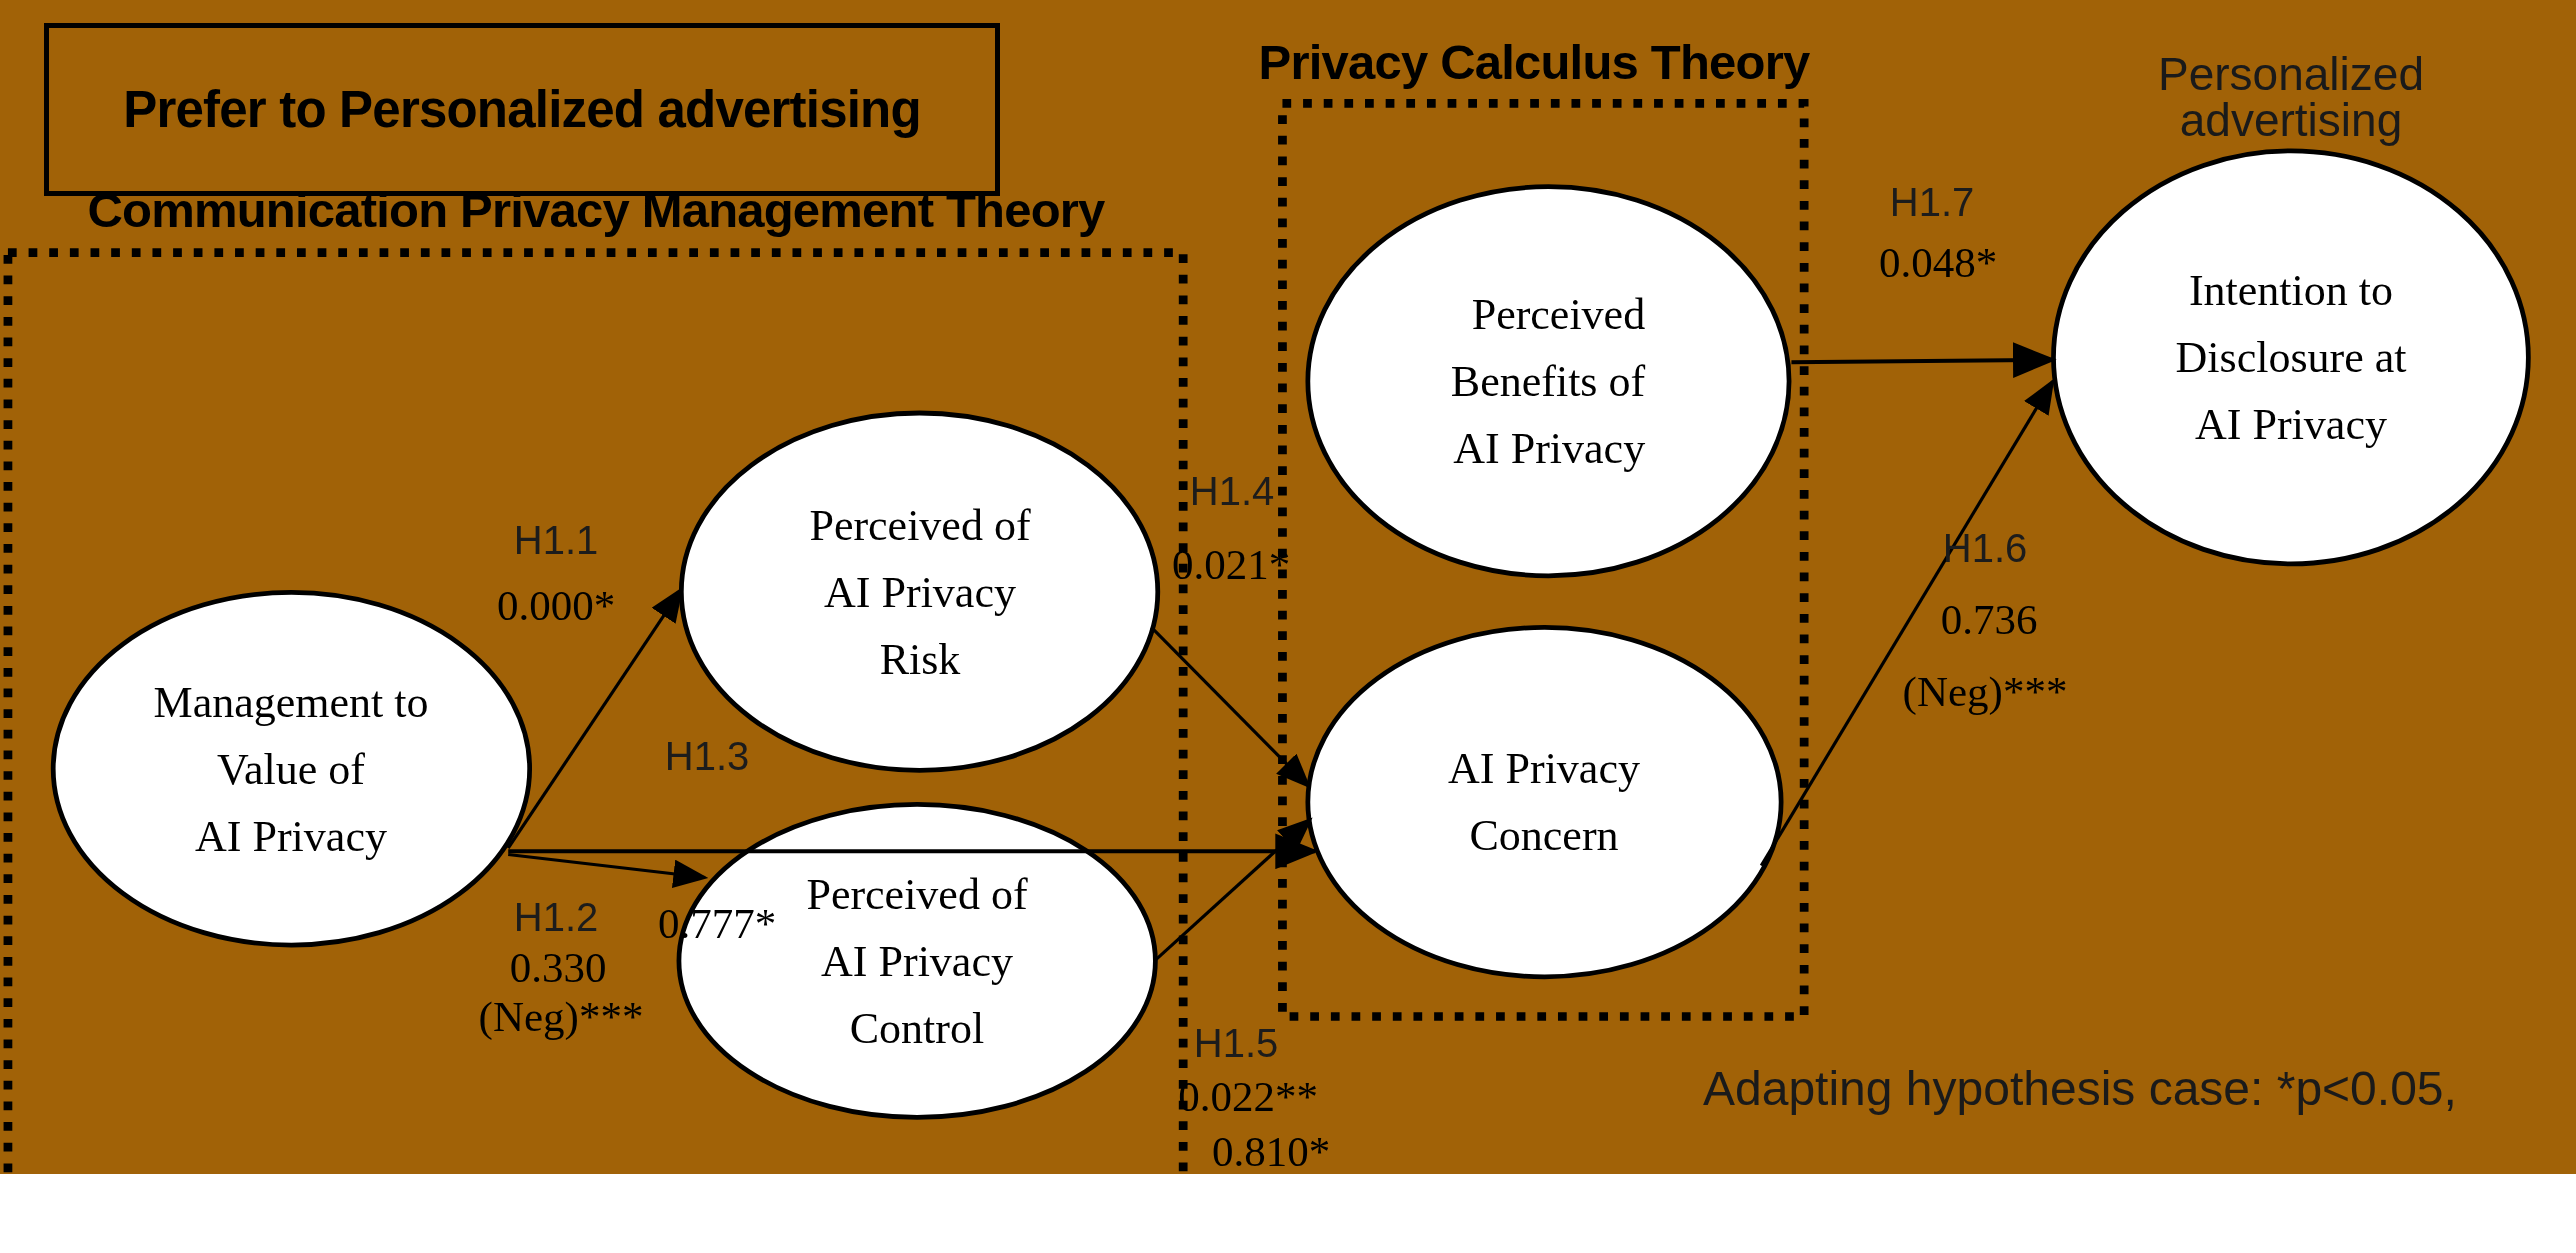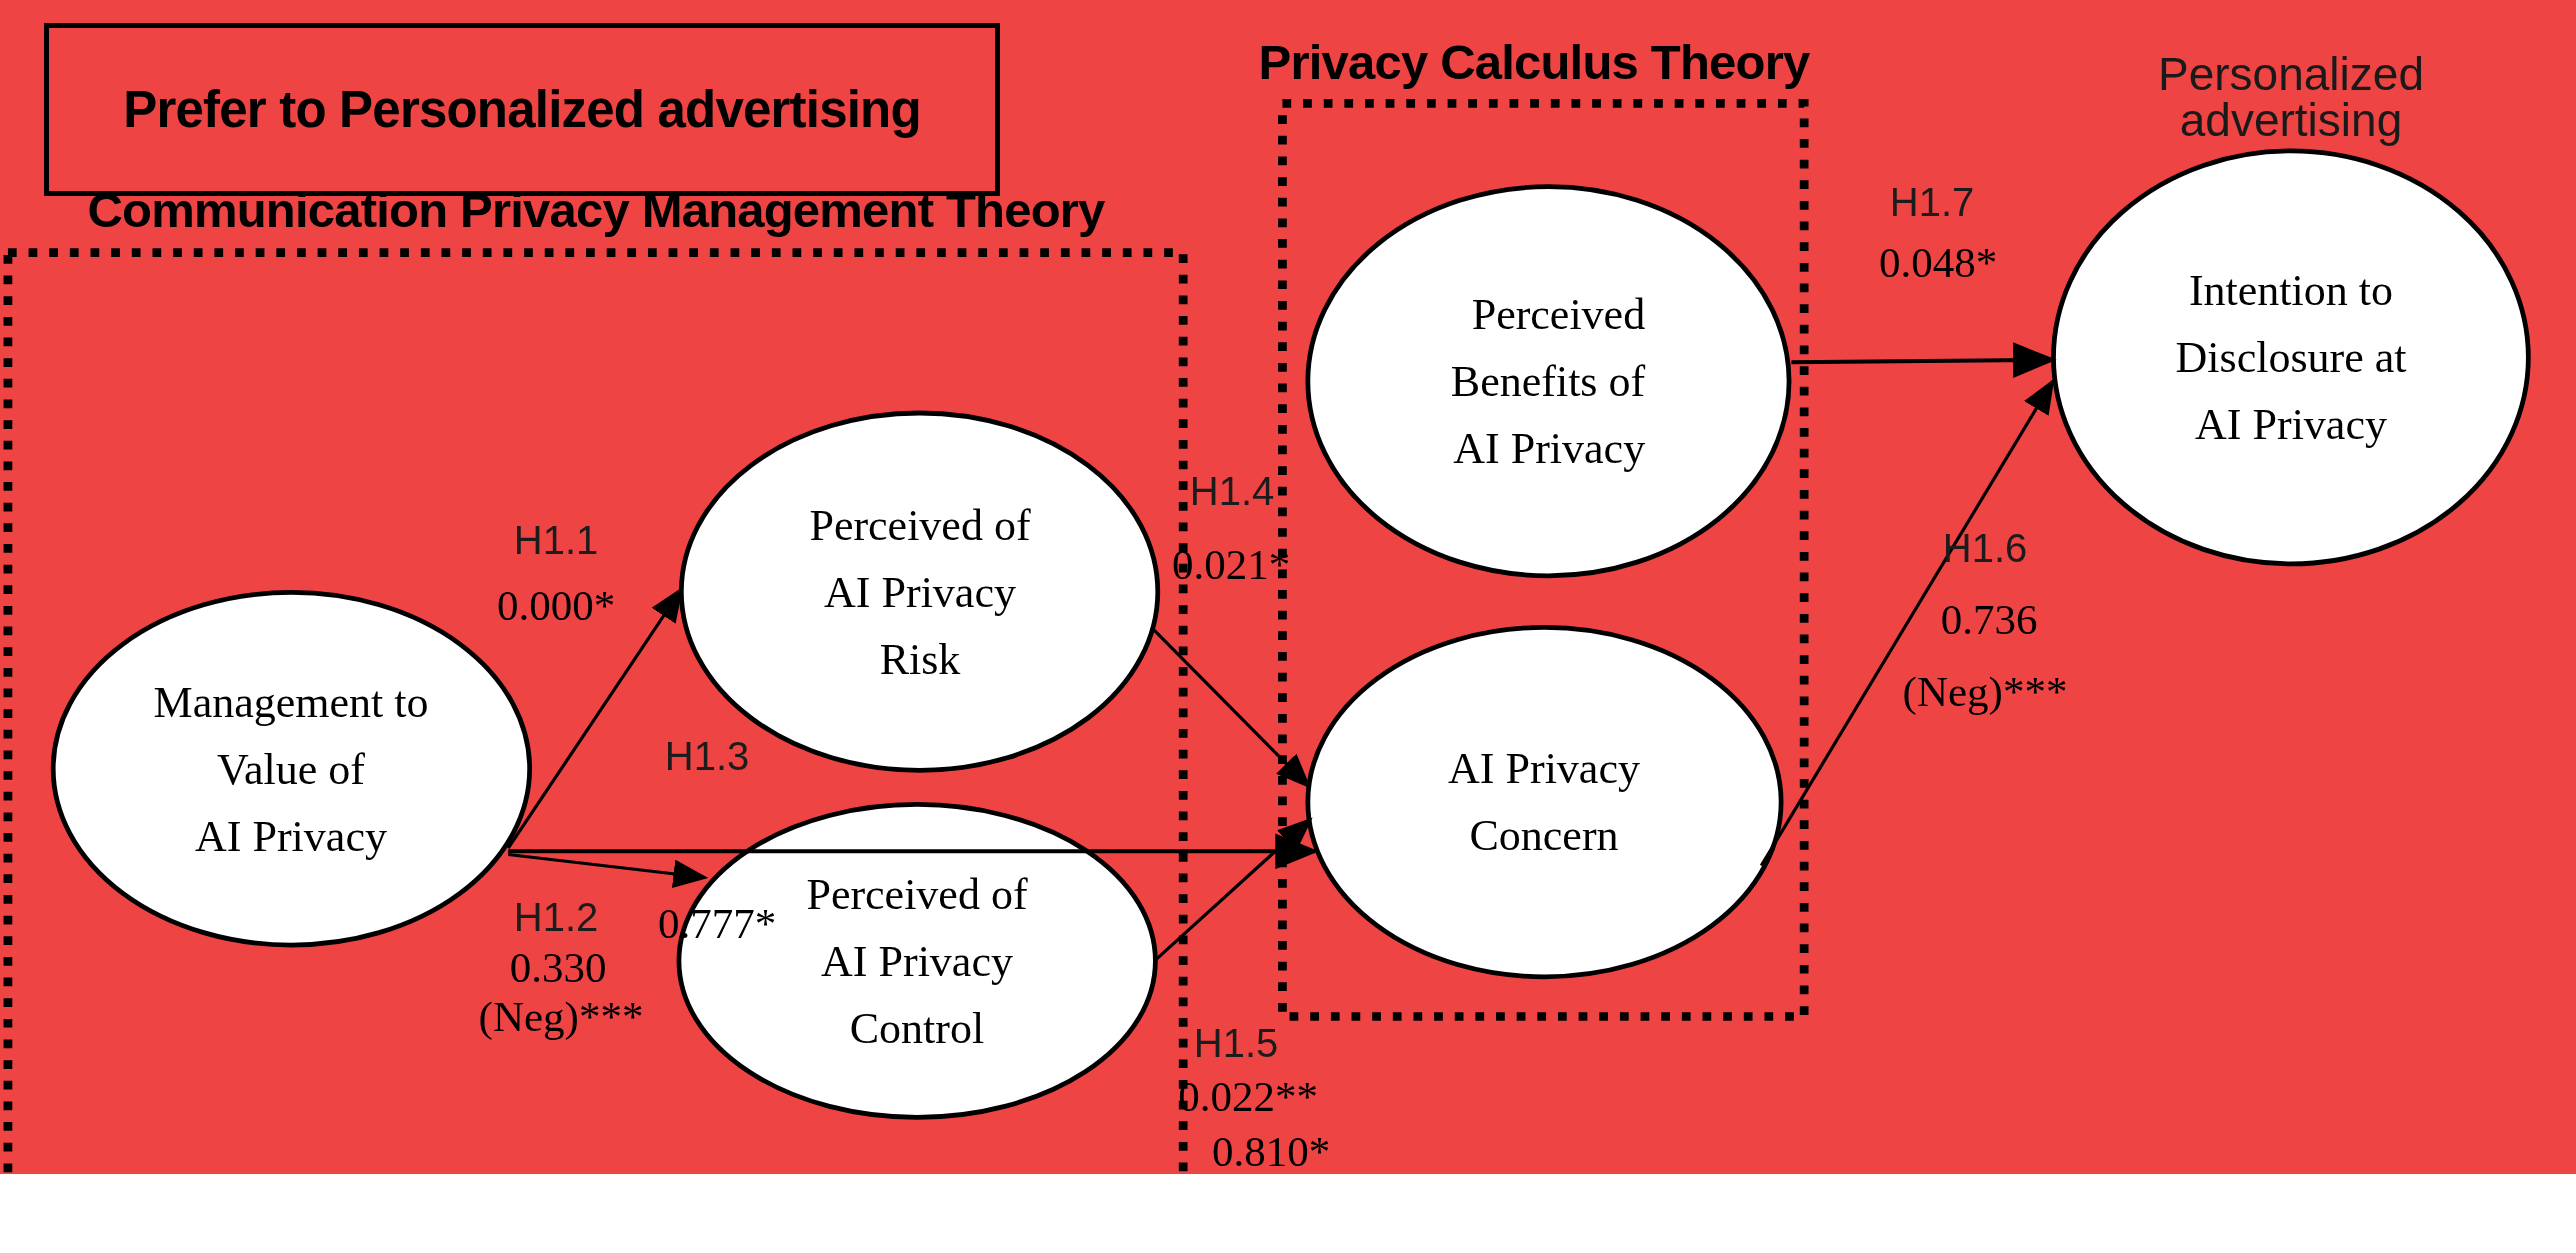--- a/index.html
+++ b/index.html
@@ -1,16 +1,16 @@
 <!DOCTYPE html>
 <html style="font-size:12.7px"><head>
 <meta charset="utf-8">
 <style>
   html,body{margin:0;padding:0;background:#ffffff;}
-  .canvas{position:relative;width:2576px;height:1174px;background:#ef4444;overflow:hidden;}
+  .canvas{position:relative;width:2576px;height:1174px;background:#a16207;overflow:hidden;}
   .canvas svg{position:absolute;left:0;top:0;}
   .t{position:absolute;transform:translate(-50%,-50%);white-space:pre-line;text-align:center;color:#000;}
   .node-label{font:44px/67px "Liberation Serif","DejaVu Serif",serif;}
   .hid{font:40px/1 "Liberation Sans","DejaVu Sans",sans-serif;color:#1c1c1c;}
   .hval{font:43px/1 "Liberation Serif","DejaVu Serif",serif;}
   .heading{font:bold 49px/1 "Liberation Sans","DejaVu Sans",sans-serif;letter-spacing:-0.8px;}
   .pa-heading{font:46px/1 "Liberation Sans","DejaVu Sans",sans-serif;color:#1a1a1a;}
   .title-box{position:absolute;left:44px;top:23px;width:956px;height:173px;border:5.6px solid #000;
              box-sizing:border-box;display:flex;align-items:center;justify-content:center;
              font:bold 51px/1 "Liberation Sans","DejaVu Sans",sans-serif;color:#000;letter-spacing:-0.8px;}
@@ -91,15 +91,16 @@
   <div class="t hval" style="left:1248px;top:1096px;">0.022**</div>
   <div class="t hval" style="left:1271px;top:1151px;">0.810*</div>
 
   <div class="t hid" style="left:1985px;top:548px;">H1.6</div>
   <div class="t hval" style="left:1989px;top:619px;">0.736</div>
   <div class="t hval" style="left:1985px;top:691px;">(Neg)***</div>
 
   <div class="t hid" style="left:1932px;top:202px;">H1.7</div>
   <div class="t hval" style="left:1938px;top:262px;">0.048*</div>
 
+  <div class="legend-line" style="left:1703px;top:1089px;">Adapting hypothesis case: *p&lt;0.05,</div>
 
 </div>
 
 
 </body></html>

